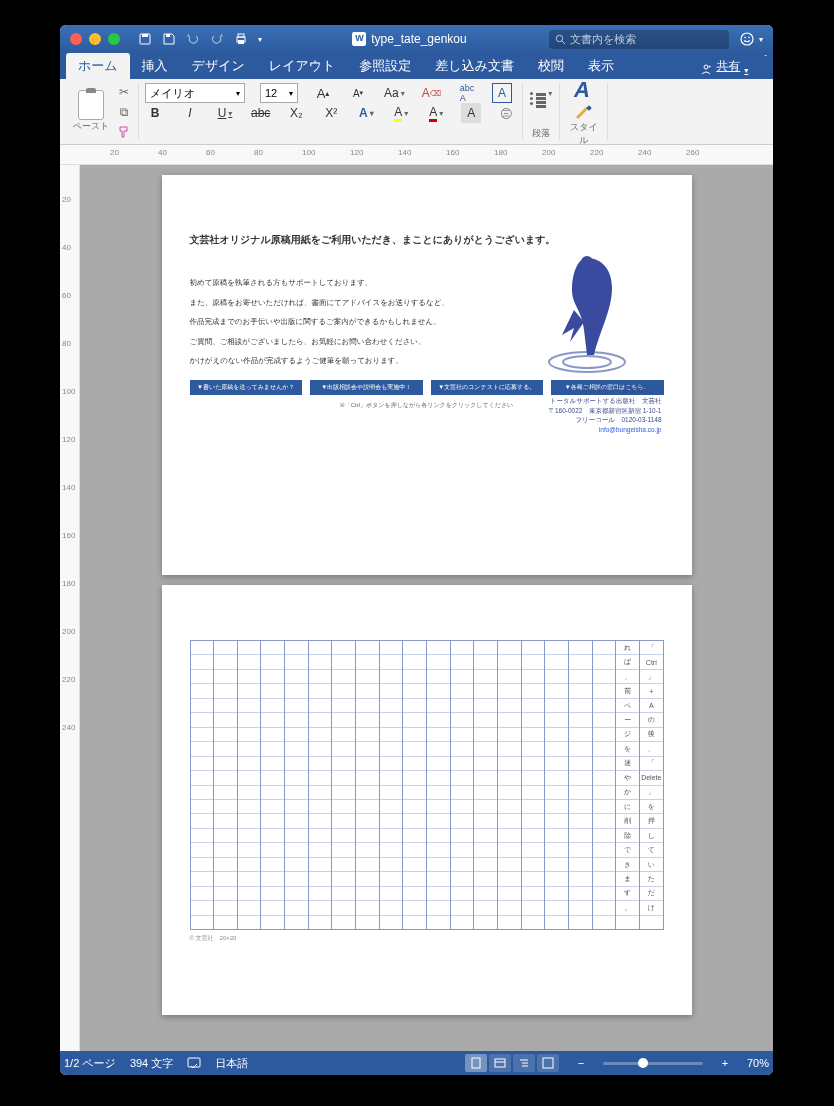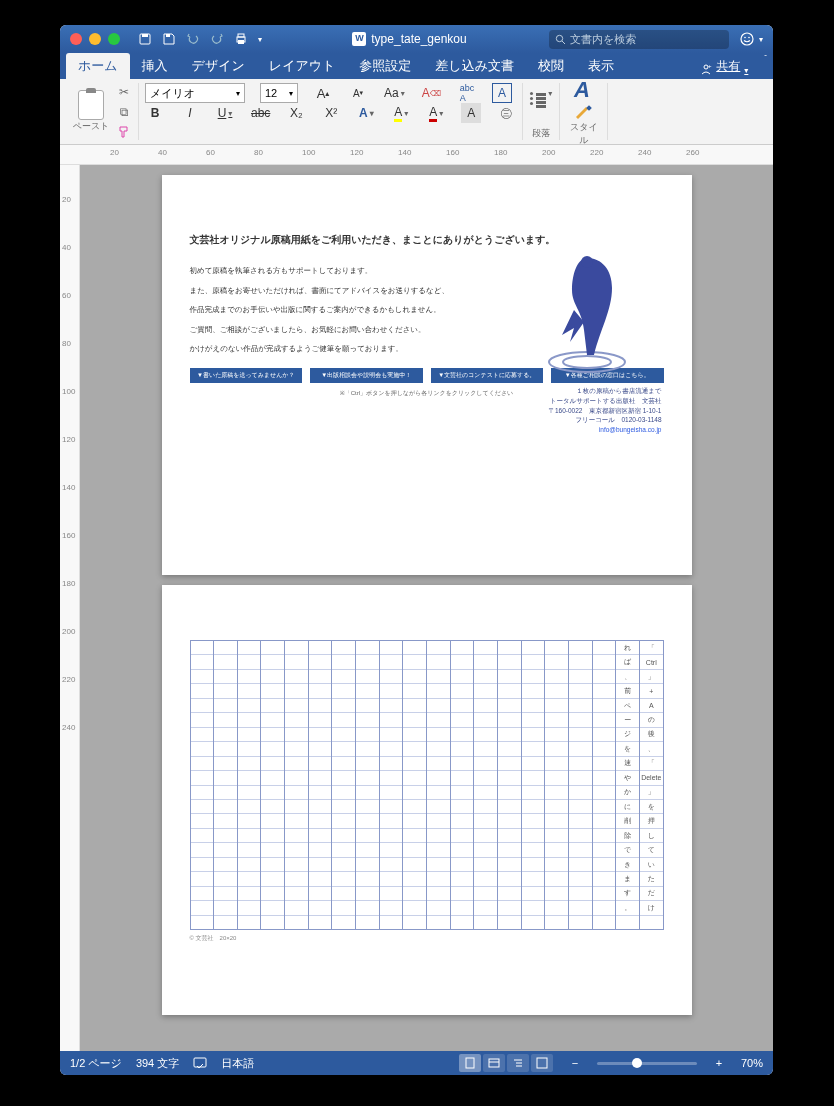--- a/index.html
+++ b/index.html
@@ -59,41 +59,41 @@
 .rulers { height: 20px; background: #f8f8f8; border-bottom: 1px solid #ddd; position: relative; font-size: 8px; color: #888; }
 .ruler-h { position: absolute; left: 20px; right: 0; top: 0; height: 100%; display: flex; }
 .ruler-num { position: absolute; top: 3px; font-size: 8px; color: #888; }
 
 
 .content { flex: 1; background: #aaa; position: relative; overflow: hidden; display: flex; }
 .vruler { width: 20px; background: #f8f8f8; border-right: 1px solid #ddd; position: relative; }
 .doc-area { flex: 1; overflow: auto; }
 .page { background: #fff; margin: 10px auto; width: 530px; box-shadow: 0 2px 6px rgba(0,0,0,0.3); position: relative; }
 .page1 { height: 400px; padding: 58px 28px 20px 28px; font-size: 7.5px; color: #333; }
-.page1 .title { font-size: 10px; font-weight: bold; margin-bottom: 16px; }
+.page1 .title { font-size: 10px; font-weight: bold; margin-bottom: 28px; }
 .page1 .body-text { width: 56%; line-height: 2.2; }
 .page1 .body-text p { margin-bottom: 3px; }
 .page1 .logo-block { position: absolute; right: 30px; top: 75px; width: 150px; text-align: center; }
 .logo-svg { width: 110px; height: 130px; margin: 0 auto; }
 .logo-text { font-size: 6.5px; line-height: 1.5; color: #3a4a8a; text-align: right; margin-top: 6px; }
 .logo-text .link { color: #2d5ae0; }
 .link-buttons { display: flex; justify-content: space-between; margin-top: 10px; gap: 8px; }
 .link-btn { background: #2d5a9e; color: #fff; font-size: 6px; padding: 3px 6px; flex: 1; text-align: center; }
 .ctrl-note { font-size: 6px; color: #666; text-align: center; margin-top: 6px; }
 
 .page2 { height: 430px; padding: 55px 28px 20px 28px; }
 .genkou { position: relative; width: 100%; height: 290px; display: flex; }
 .g-col { flex: 1; border: 1px solid #8898c8; border-right: none; display: flex; flex-direction: column; }
 .g-col:last-child { border-right: 1px solid #8898c8; }
 .g-cell { flex: 1; border-bottom: 1px solid #c8d0e8; font-size: 7px; display: flex; align-items: center; justify-content: center; color: #555; }
 .g-cell:last-child { border-bottom: none; }
 .genkou-footer { font-size: 6px; color: #888; margin-top: 4px; }
 
 
-.statusbar { height: 24px; background: #2d5a9e; color: #fff; display: flex; align-items: center; font-size: 11px; padding: 0 10px; gap: 14px; }
+.statusbar { height: 24px; background: #2d5a9e; color: #fff; display: flex; align-items: center; font-size: 11px; padding: 0 4px; gap: 14px; }
 .statusbar .spacer { flex: 1; }
 .view-btns { display: flex; gap: 2px; }
 .view-btn { width: 22px; height: 18px; background: rgba(255,255,255,0.15); display: flex; align-items: center; justify-content: center; border-radius: 2px; }
 .view-btn.active { background: rgba(255,255,255,0.35); }
 .zoom-slider { width: 100px; height: 3px; background: rgba(255,255,255,0.3); position: relative; border-radius: 2px; }
 .zoom-thumb { position: absolute; left: 35%; top: -4px; width: 10px; height: 10px; background: #fff; border-radius: 50%; }
 .zoom-btn { width: 16px; height: 16px; display: flex; align-items: center; justify-content: center; cursor: pointer; }
 
 svg { display: block; }
 .caret { font-size: 8px; }

